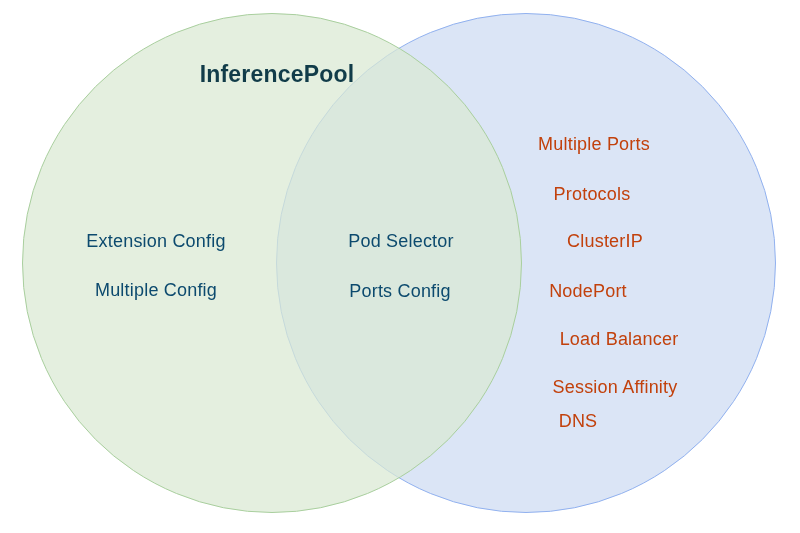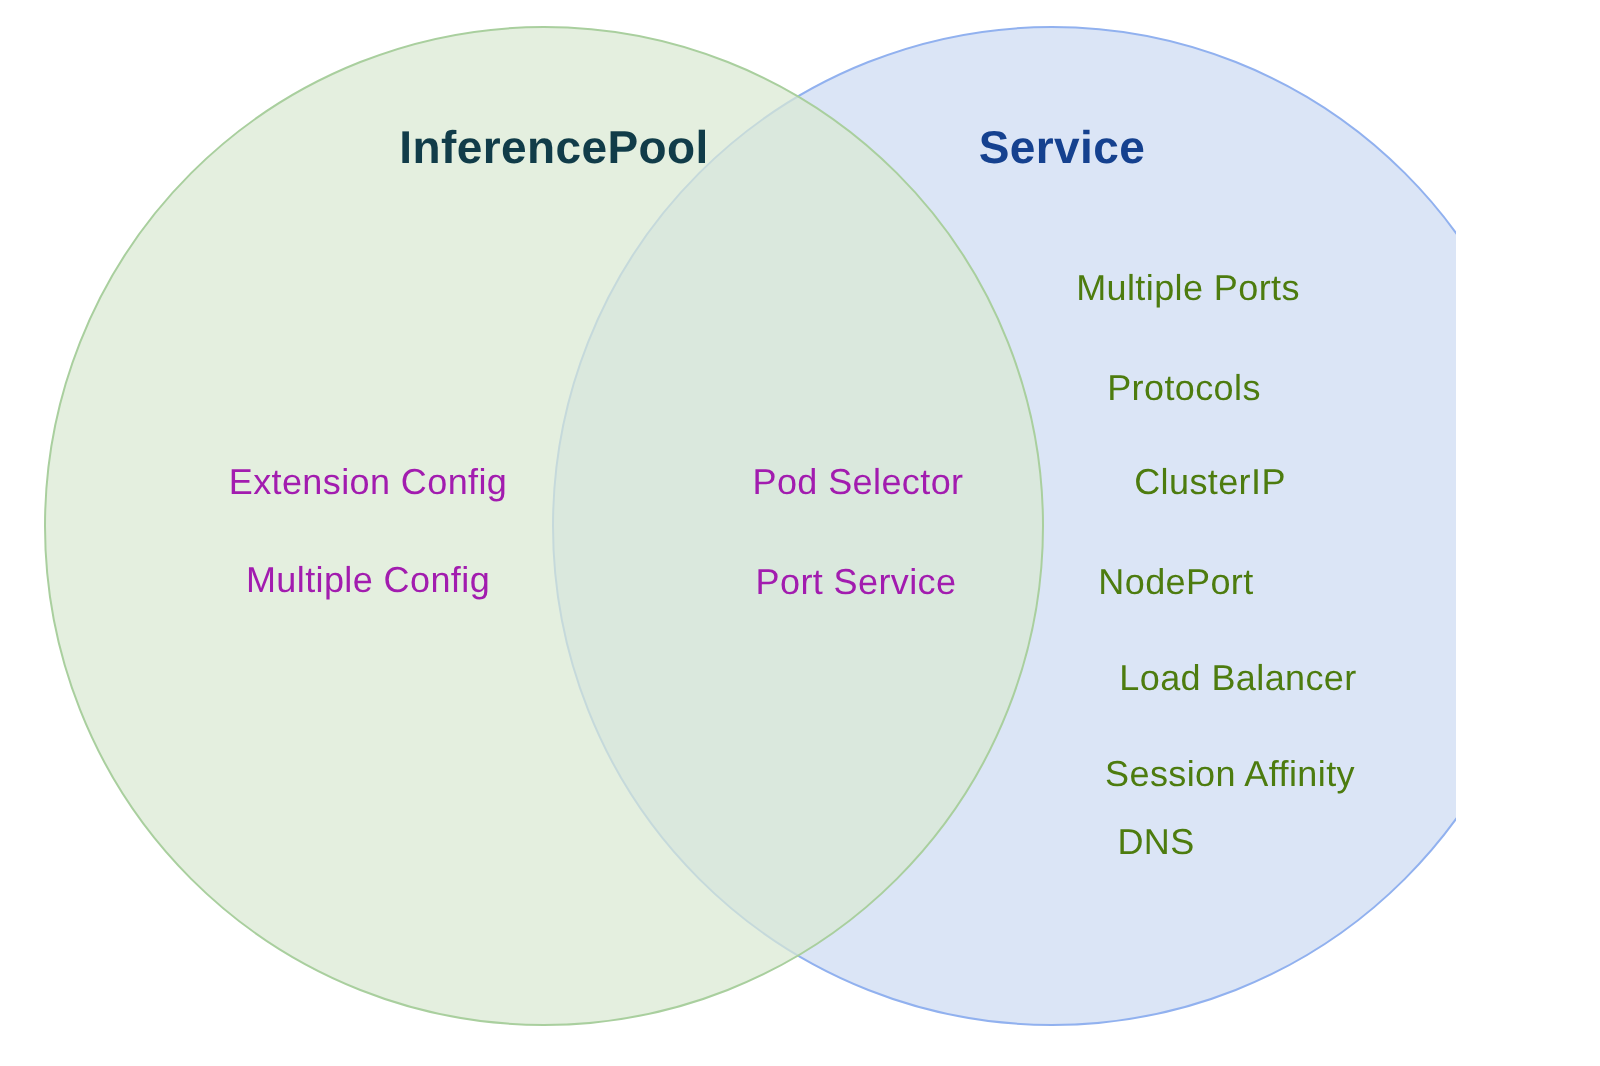--- a/index.html
+++ b/index.html
@@ -3,21 +3,21 @@
 <meta charset="utf-8">
 <style>
   * { margin: 0; padding: 0; box-sizing: border-box; }
   html, body {
     background: #ffffff;
     font-family: "Liberation Sans", "DejaVu Sans", sans-serif;
     -webkit-font-smoothing: antialiased;
   }
   .canvas {
     position: relative;
-    width: 728px;
+    width: 800px;
     height: 533px;
     background: #ffffff;
     overflow: hidden;
   }
   .circle {
     position: absolute;
     border-radius: 50%;
   }
   
   .circle-blue {
@@ -47,23 +47,23 @@
   }
   .title {
     position: absolute;
     transform: translate(-50%, -50%);
     white-space: nowrap;
     font-size: 23px;
     font-weight: 700;
     letter-spacing: 0.2px;
     line-height: 1;
   }
-  .teal   { color: #a21caf; margin-left: 28px; }
+  .teal   { color: #0c4a6e; }
   .teal-title { color: #113c49; }
-  .blue   { color: #4d7c0f; }
+  .blue   { color: #c2410c; }
   .blue-title { color: #15418f; }
 
   
   .pos-title-left  { left: 277px; top: 74px; }
   .pos-title-right { left: 531px; top: 74px; }
   .pos-l0 { left: 156px; top: 241px; }
   .pos-l1 { left: 156px; top: 290px; }
   .pos-o0 { left: 401px; top: 241px; }
   .pos-o1 { left: 400px; top: 291px; }
   .pos-r0 { left: 594px; top: 144px; }
@@ -76,27 +76,26 @@
 </style>
 </head>
 <body>
 
 <div class="canvas">
 
   <div class="circle circle-blue"></div>
   <div class="circle circle-green"></div>
 
   <div class="title teal-title pos-title-left">InferencePool</div>
-  <div class="title blue-title pos-title-right">Service</div>
 
   <div class="label teal pos-l0">Extension Config</div>
   <div class="label teal pos-l1">Multiple Config</div>
 
   <div class="label teal pos-o0">Pod Selector</div>
-  <div class="label teal pos-o1">Port Service</div>
+  <div class="label teal pos-o1">Ports Config</div>
 
   <div class="label blue pos-r0">Multiple Ports</div>
   <div class="label blue pos-r1">Protocols</div>
   <div class="label blue pos-r2">ClusterIP</div>
   <div class="label blue pos-r3">NodePort</div>
   <div class="label blue pos-r5">Session Affinity</div>
   <div class="label blue pos-r4">Load Balancer</div>
   <div class="label blue pos-r6">DNS</div>
 
 </div>

